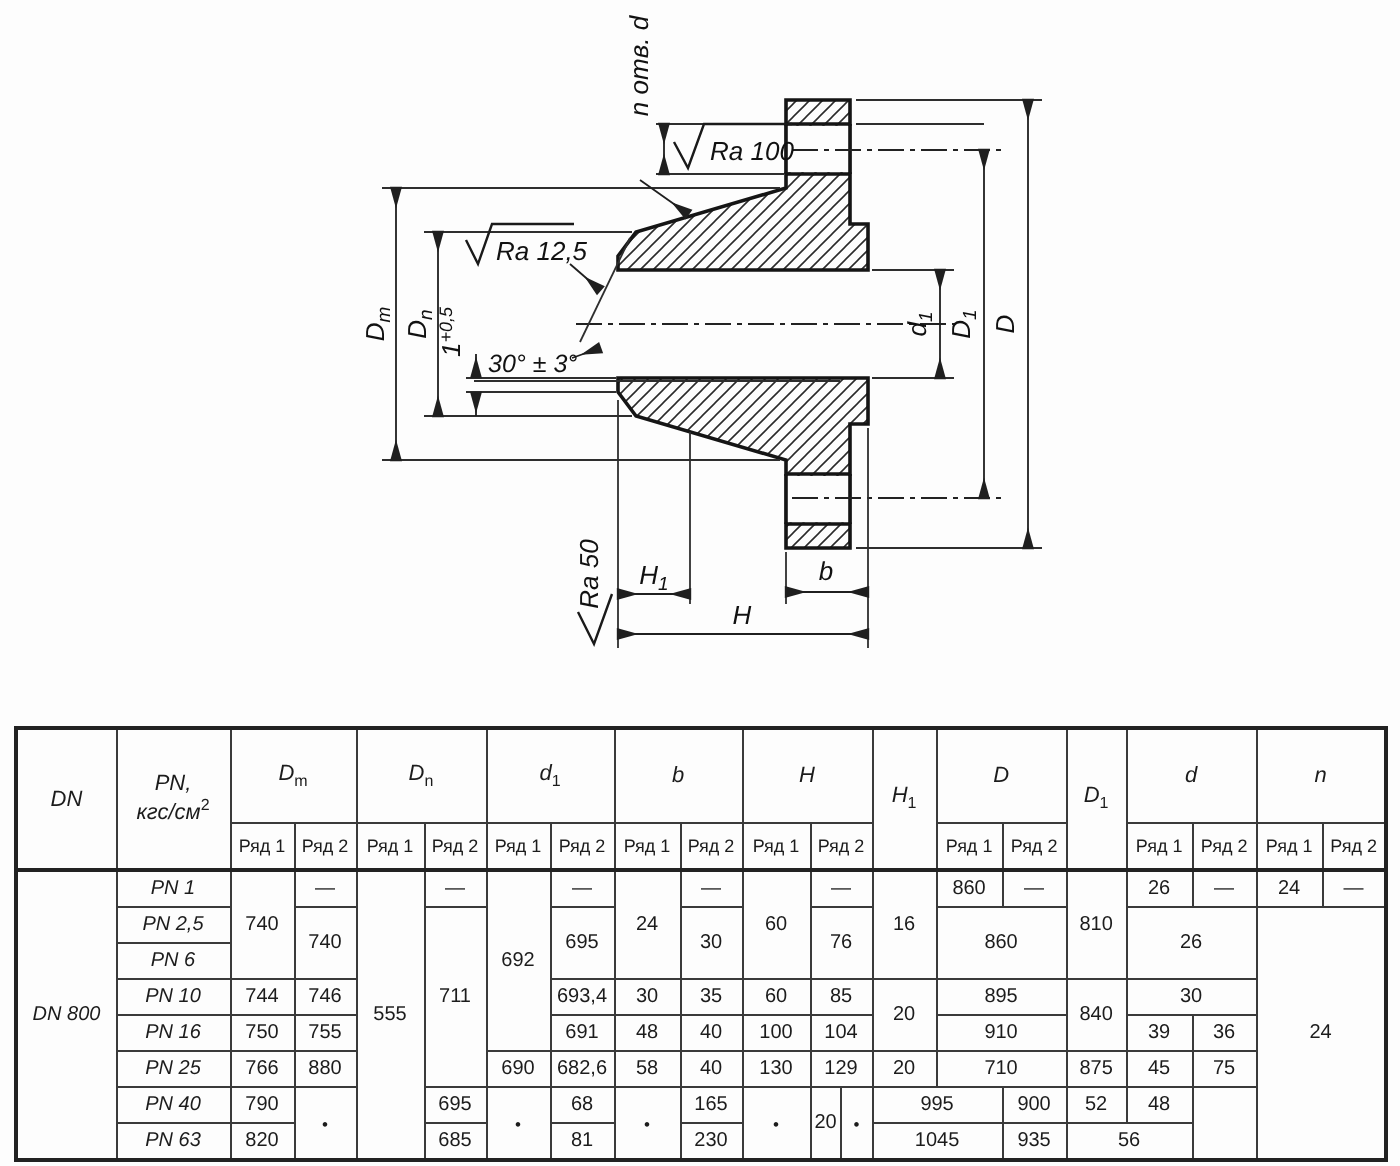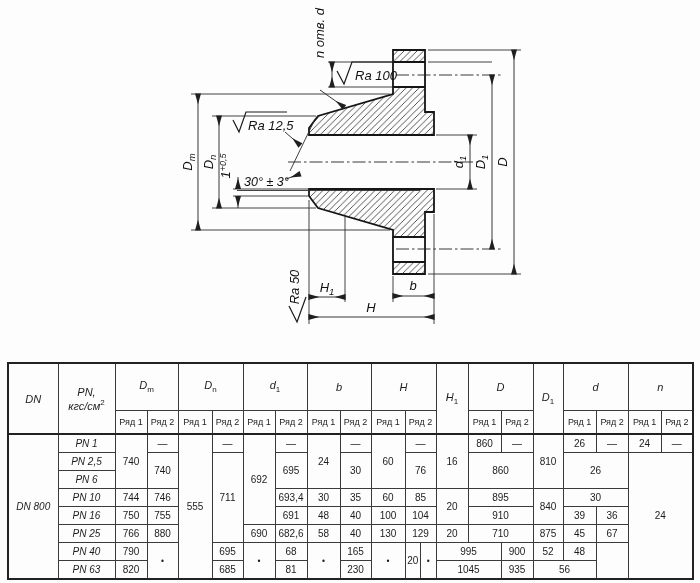--- a/index.html
+++ b/index.html
@@ -259,21 +259,21 @@
   <td>690</td>
   <td>682,6</td>
   <td>58</td>
   <td>40</td>
   <td>130</td>
   <td>129</td>
   <td>20</td>
   <td colspan="2">710</td>
   <td>875</td>
   <td>45</td>
-  <td>67</td>
+  <td>75</td>
 </tr>
 <tr>
   <td class="it">PN 40</td>
   <td>790</td>
   <td rowspan="2" class="bl">•</td>
   <td>695</td>
   <td rowspan="2" class="bl">•</td>
   <td>68</td>
   <td rowspan="2" class="bl">•</td>
   <td>165</td>

